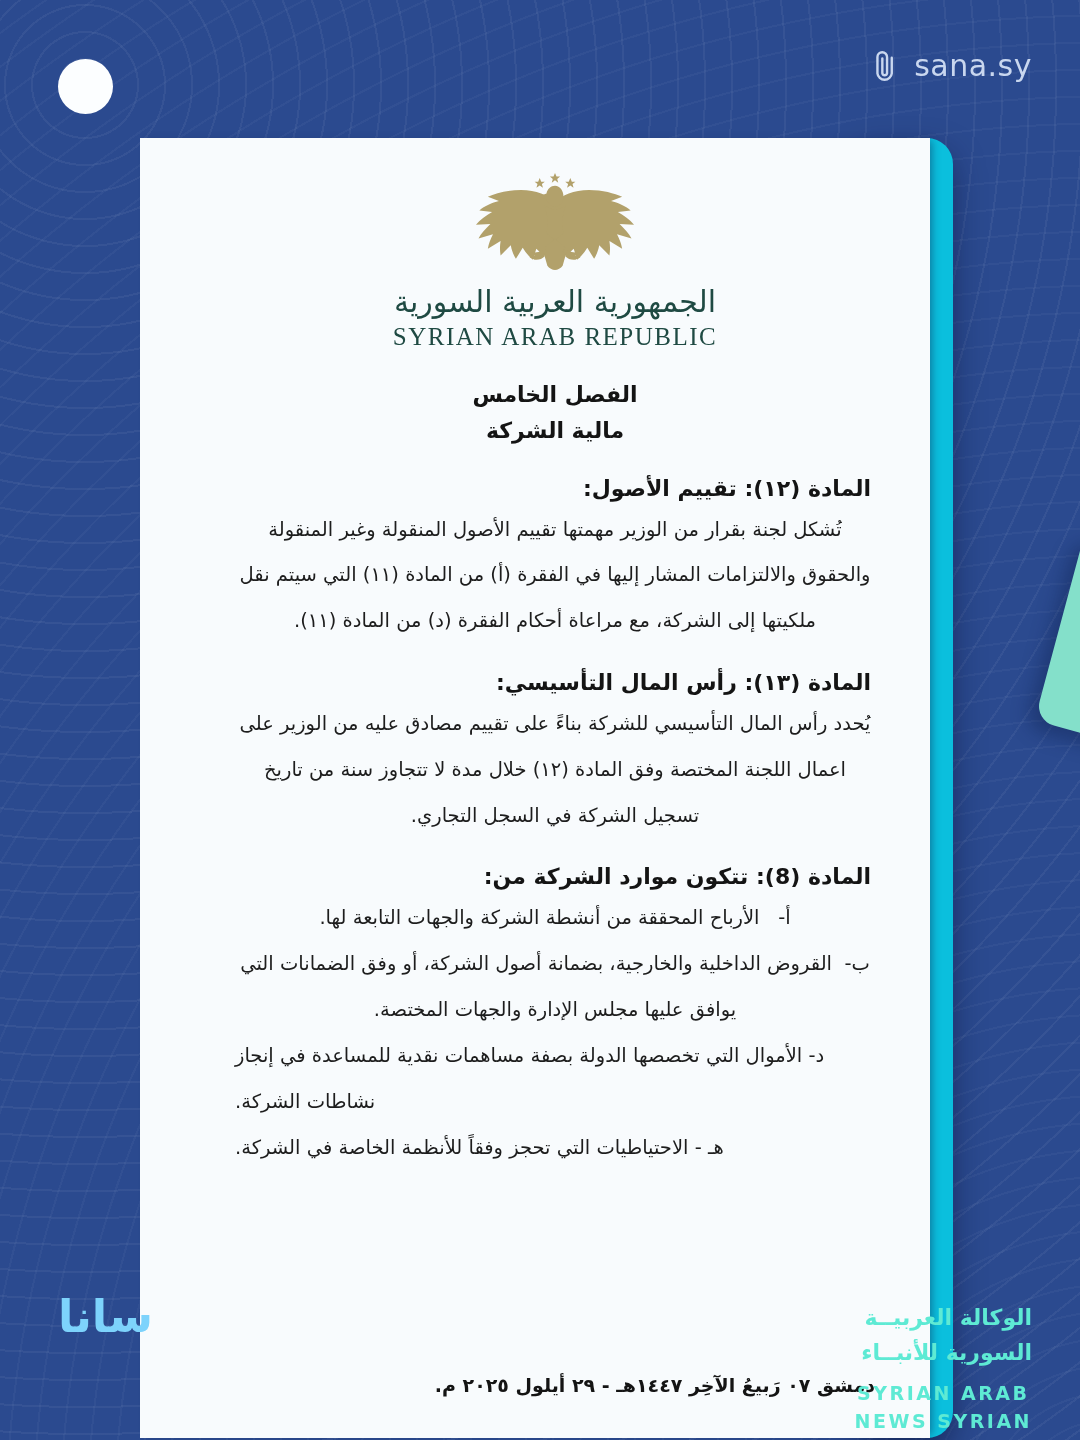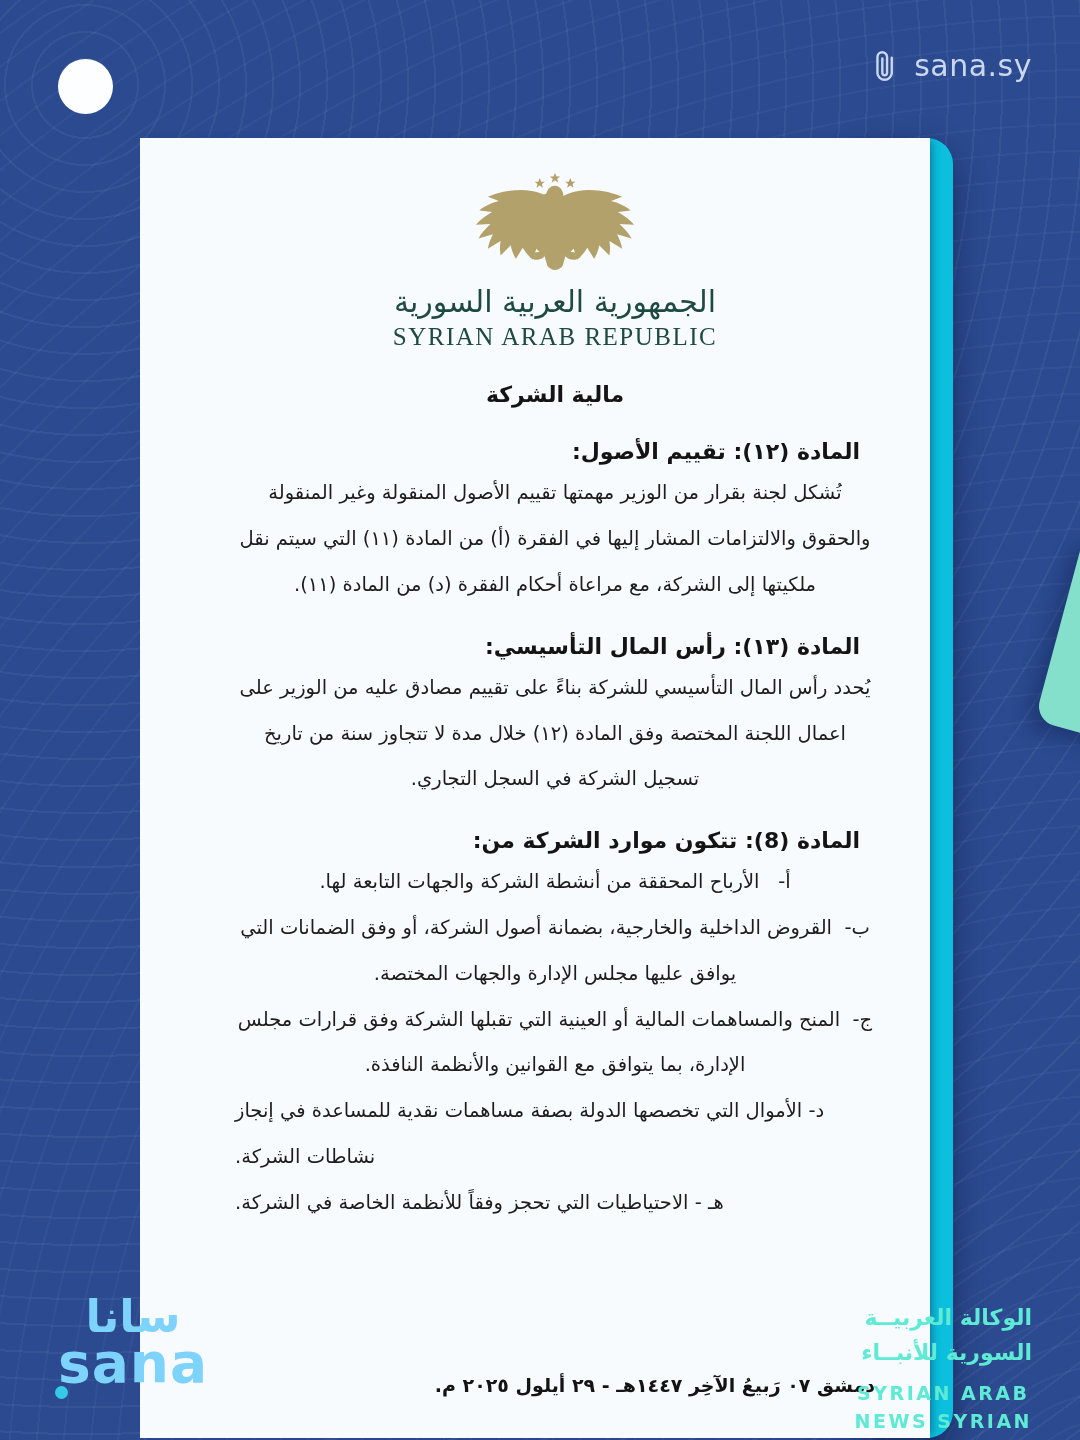--- a/index.html
+++ b/index.html
@@ -15,21 +15,21 @@
   .watermark{position:absolute;top:48px;right:48px;display:flex;align-items:center;gap:15px;color:#c9d7ef;font-size:30px;letter-spacing:.5px;}
   .watermark svg{display:block;transform:rotate(-45deg);}
   .mint-card{position:absolute;left:1055px;top:565px;width:280px;height:195px;background:#84e0ca;border-radius:20px;transform:rotate(15deg);box-shadow:-8px 10px 18px rgba(10,25,70,.35);}
   .doc-wrap{position:absolute;left:140px;top:138px;width:813px;height:1300px;}
   .doc-accent{position:absolute;right:0;top:0;width:90px;height:100%;background:#0bbfdd;border-radius:0 26px 26px 0;box-shadow:0 14px 30px rgba(8,18,55,.5);}
   .doc-page{position:absolute;left:0;top:0;width:790px;height:100%;background:#f8fbfd;overflow:hidden;box-shadow:5px 0 8px -3px rgba(15,35,80,.45);padding:34px 55px 0 95px;box-sizing:border-box;}
   .emblem{display:block;margin:0 auto;}
   .republic-ar{direction:rtl;text-align:center;font-size:30px;color:#1f4a43;margin-top:8px;}
   .republic-en{text-align:center;font-family:"Liberation Serif","DejaVu Serif",serif;font-size:25px;letter-spacing:1.5px;color:#1f4a43;margin-top:4px;}
   .chapter{direction:rtl;text-align:center;font-weight:bold;font-size:22px;color:#141414;line-height:1.65;margin-top:26px;}
-  .article-heading{direction:rtl;text-align:right;font-weight:bold;font-size:22px;color:#141414;margin:26px 15px 6px;}
+  .article-heading{direction:rtl;text-align:right;font-weight:bold;font-size:22px;color:#141414;margin:26px 4px 6px;}
   .article-body{direction:rtl;text-align:center;font-size:19.5px;color:#1d1d1d;line-height:2.35;margin:0;}
   .res-item{direction:rtl;font-size:19.5px;color:#1d1d1d;line-height:2.35;margin:0;white-space:pre-wrap;}
   .align-center{text-align:center;}
   .align-right{text-align:left;}
   .dateline{position:absolute;right:55px;bottom:42px;direction:rtl;text-align:left;font-weight:bold;font-size:19px;color:#141414;}
   .logo{position:absolute;left:58px;top:1294px;color:#7dd3fc;}
   .logo-ar{direction:rtl;font-size:45px;font-weight:bold;line-height:1;text-align:center;}
   .logo-en{font-size:55px;font-weight:bold;line-height:.95;letter-spacing:1px;position:relative;margin-top:-2px;}
   .logo-dot{position:absolute;width:13px;height:13px;border-radius:50%;background:#37c9e8;left:-3px;bottom:-10px;}
   .agency{position:absolute;right:48px;top:1300px;color:#5eead4;}
@@ -67,46 +67,42 @@
         <path d="M100,78 l-12,11 3,4 -4,3 4,14 c2,3 6,5 9,5 c3,0 7,-2 9,-5 l4,-14 -4,-3 3,-4 z"></path>
         <path d="M85,92 q-7,4 -13,2 l4,4 -6,2 6,3 q7,1 12,-4 z"></path>
         <path d="M115,92 q7,4 13,2 l-4,4 6,2 -6,3 q-7,1 -12,-4 z"></path>
       </g>
     </svg>
 
     <div class="republic-ar">الجمهورية العربية السورية</div>
     <div class="republic-en">SYRIAN ARAB REPUBLIC</div>
 
     <div class="chapter">
+      <div>الفصل الخامس</div>
       <div>مالية الشركة</div>
     </div>
 
     <div class="article-heading">المادة (١٢): تقييم الأصول:</div>
     <p class="article-body">تُشكل لجنة بقرار من الوزير مهمتها تقييم الأصول المنقولة وغير المنقولة والحقوق والالتزامات المشار إليها في الفقرة (أ) من المادة (١١) التي سيتم نقل ملكيتها إلى الشركة، مع مراعاة أحكام الفقرة (د) من المادة (١١).</p>
 
     <div class="article-heading">المادة (١٣): رأس المال التأسيسي:</div>
     <p class="article-body">يُحدد رأس المال التأسيسي للشركة بناءً على تقييم مصادق عليه من الوزير على اعمال اللجنة المختصة وفق المادة (١٢) خلال مدة لا تتجاوز سنة من تاريخ تسجيل الشركة في السجل التجاري.</p>
 
     <div class="article-heading">المادة (8): تتكون موارد الشركة من:</div>
     <p class="res-item align-center">أ-&nbsp;&nbsp;&nbsp;الأرباح المحققة من أنشطة الشركة والجهات التابعة لها.</p>
     <p class="res-item align-center">ب-&nbsp;&nbsp;القروض الداخلية والخارجية، بضمانة أصول الشركة، أو وفق الضمانات التي يوافق عليها مجلس الإدارة والجهات المختصة.</p>
-    <p class="res-item align-center">ج-&nbsp;&nbsp;المنح والمساهمات المالية أو العينية التي تقبلها الشركة وفق قرارات مجلس الإدارة، بما يتوافق مع القوانين والأنظمة النافذة.</p>
     <p class="res-item align-right">د- الأموال التي تخصصها الدولة بصفة مساهمات نقدية للمساعدة في إنجاز نشاطات الشركة.</p>
     <p class="res-item align-right">هـ - الاحتياطيات التي تحجز وفقاً للأنظمة الخاصة في الشركة.</p>
 
     <div class="dateline">دمشق ٠٧ رَبيعُ الآخِر ١٤٤٧هـ - ٢٩ أيلول ٢٠٢٥ م.</div>
   </div>
 </div>
 
 <div class="logo">
   <div class="logo-ar">سانا</div>
-  <div class="logo-en">
-    <span>sana</span>
-    <span class="logo-dot"></span>
-  </div>
 </div>
 
 <div class="agency">
   <div class="agency-ar">
     <div>الوكالة العربيــة</div>
     <div>السورية للأنبــاء</div>
   </div>
   <div class="agency-en">
     <div>SYRIAN ARAB</div>
     <div>NEWS SYRIAN</div>

